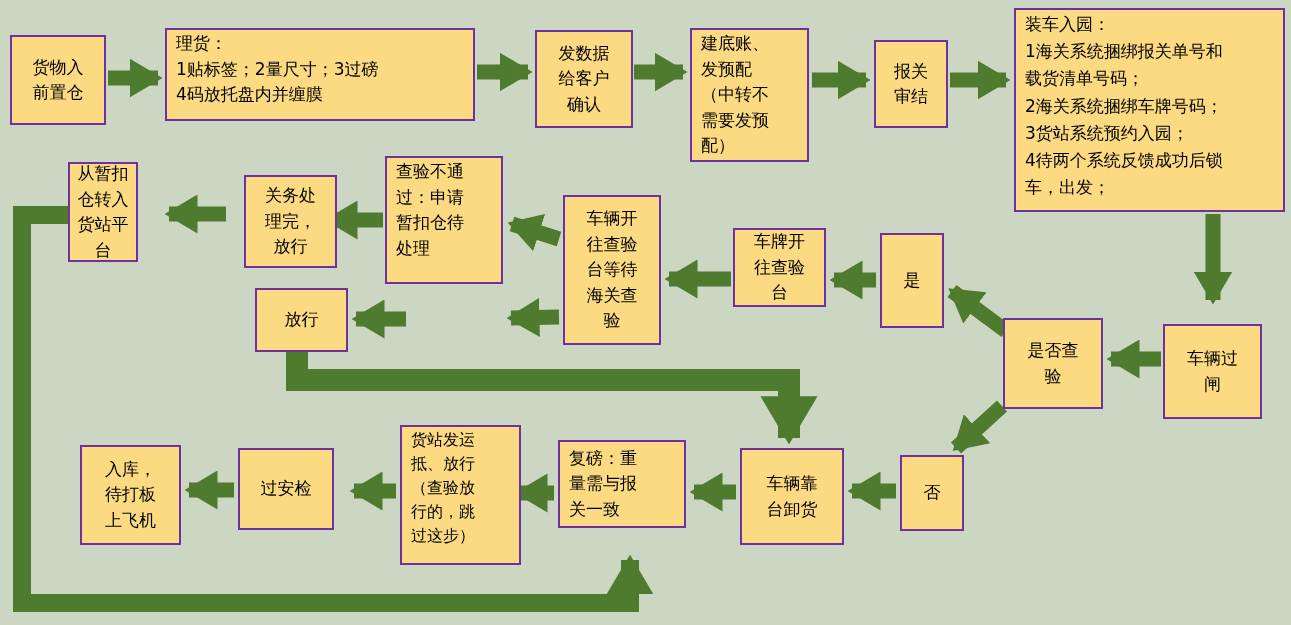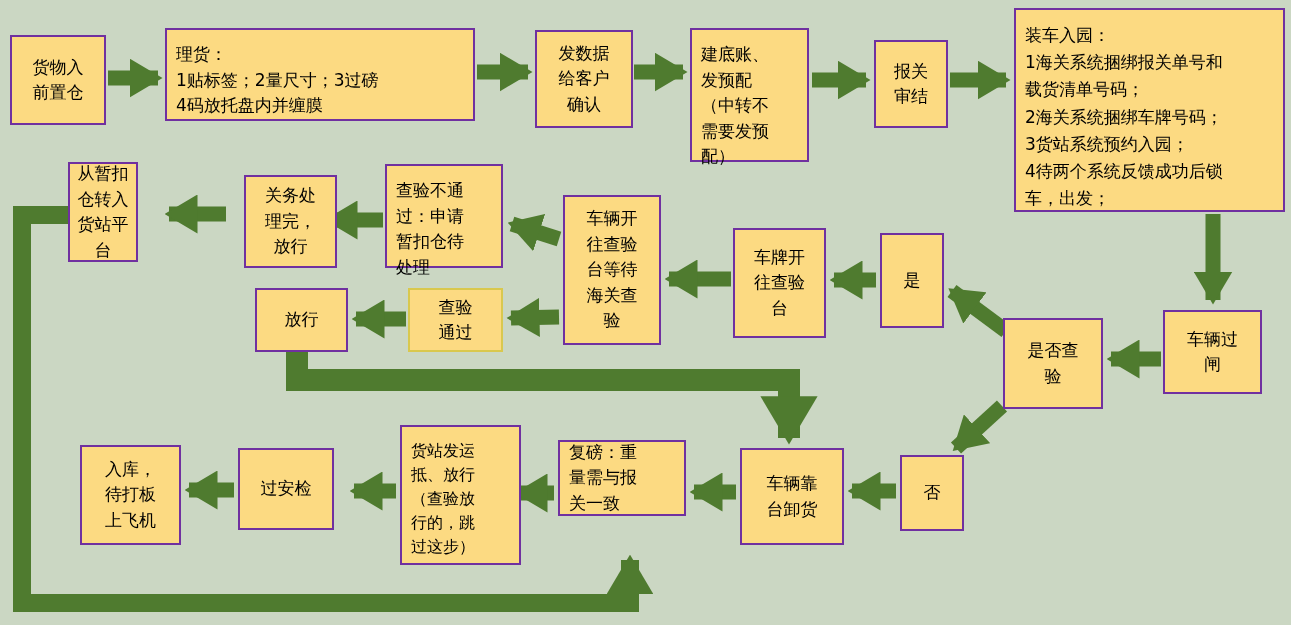--- a/index.html
+++ b/index.html
@@ -11,21 +11,21 @@
   svg.arrows{position:absolute;left:0;top:0;}
   .node{
     position:absolute;box-sizing:border-box;
     background:#fcda82;border:2px solid #7030a0;
     color:#000;font-size:17px;line-height:1.5;
     display:flex;align-items:center;justify-content:center;
     text-align:center;white-space:pre-line;
   }
   .node.left{
     text-align:left;justify-content:flex-start;align-items:flex-start;
-    padding:12px 9px;
+    padding:1px 9px;
   }
   .node.left.vcenter{align-items:center;}
   .node.pass{border:2px solid #d9c84e;}
   .shaft{stroke:#4f7b2f;fill:none;stroke-linecap:butt;stroke-linejoin:miter;}
   .w15{stroke-width:15;}
   .w18{stroke-width:18;}
   .w22{stroke-width:22;}
 </style>
 </head>
 <body>
@@ -84,63 +84,61 @@
 审结</div>
 
   <div class="node left" style="left:1014px;top:8px;width:271px;height:204px;line-height:1.6">装车入园：
 1海关系统捆绑报关单号和
 载货清单号码；
 2海关系统捆绑车牌号码；
 3货站系统预约入园；
 4待两个系统反馈成功后锁
 车，出发；</div>
 
-  <div class="node" style="left:1163px;top:310px;width:99px;height:84px">车辆过
+  <div class="node" style="left:1163px;top:324px;width:99px;height:95px">车辆过
 闸</div>
 
   <div class="node" style="left:1003px;top:318px;width:100px;height:91px">是否查
 验</div>
 
   <div class="node" style="left:880px;top:233px;width:64px;height:95px">是</div>
 
-  <div class="node" style="left:733px;top:228px;width:93px;height:110px">车牌开
+  <div class="node" style="left:733px;top:228px;width:93px;height:79px">车牌开
 往查验
 台</div>
 
   <div class="node" style="left:563px;top:195px;width:98px;height:150px">车辆开
 往查验
 台等待
 海关查
 验</div>
 
-  <div class="node left" style="left:385px;top:164px;width:118px;height:104px">查验不通
+  <div class="node left" style="left:385px;top:156px;width:118px;height:128px">查验不通
 过：申请
 暂扣仓待
 处理</div>
 
   <div class="node" style="left:244px;top:175px;width:93px;height:93px">关务处
 理完，
 放行</div>
 
   <div class="node" style="left:68px;top:162px;width:70px;height:100px">从暂扣
 仓转入
 货站平
 台</div>
 
-  <div class="node pass" style="left:408px;top:288px;width:95px;height:64px">查验
-通过</div>
 
   <div class="node" style="left:255px;top:288px;width:93px;height:64px">放行</div>
 
   <div class="node" style="left:900px;top:455px;width:64px;height:76px">否</div>
 
   <div class="node" style="left:740px;top:448px;width:104px;height:97px">车辆靠
 台卸货</div>
 
-  <div class="node left vcenter" style="left:558px;top:440px;width:128px;height:76px">复磅：重
+  <div class="node left vcenter" style="left:558px;top:440px;width:128px;height:88px">复磅：重
 量需与报
 关一致</div>
 
   <div class="node left" style="left:400px;top:425px;width:121px;height:140px;font-size:16px">货站发运
 抵、放行
 （查验放
 行的，跳
 过这步）</div>
 
   <div class="node" style="left:238px;top:448px;width:96px;height:82px">过安检</div>

